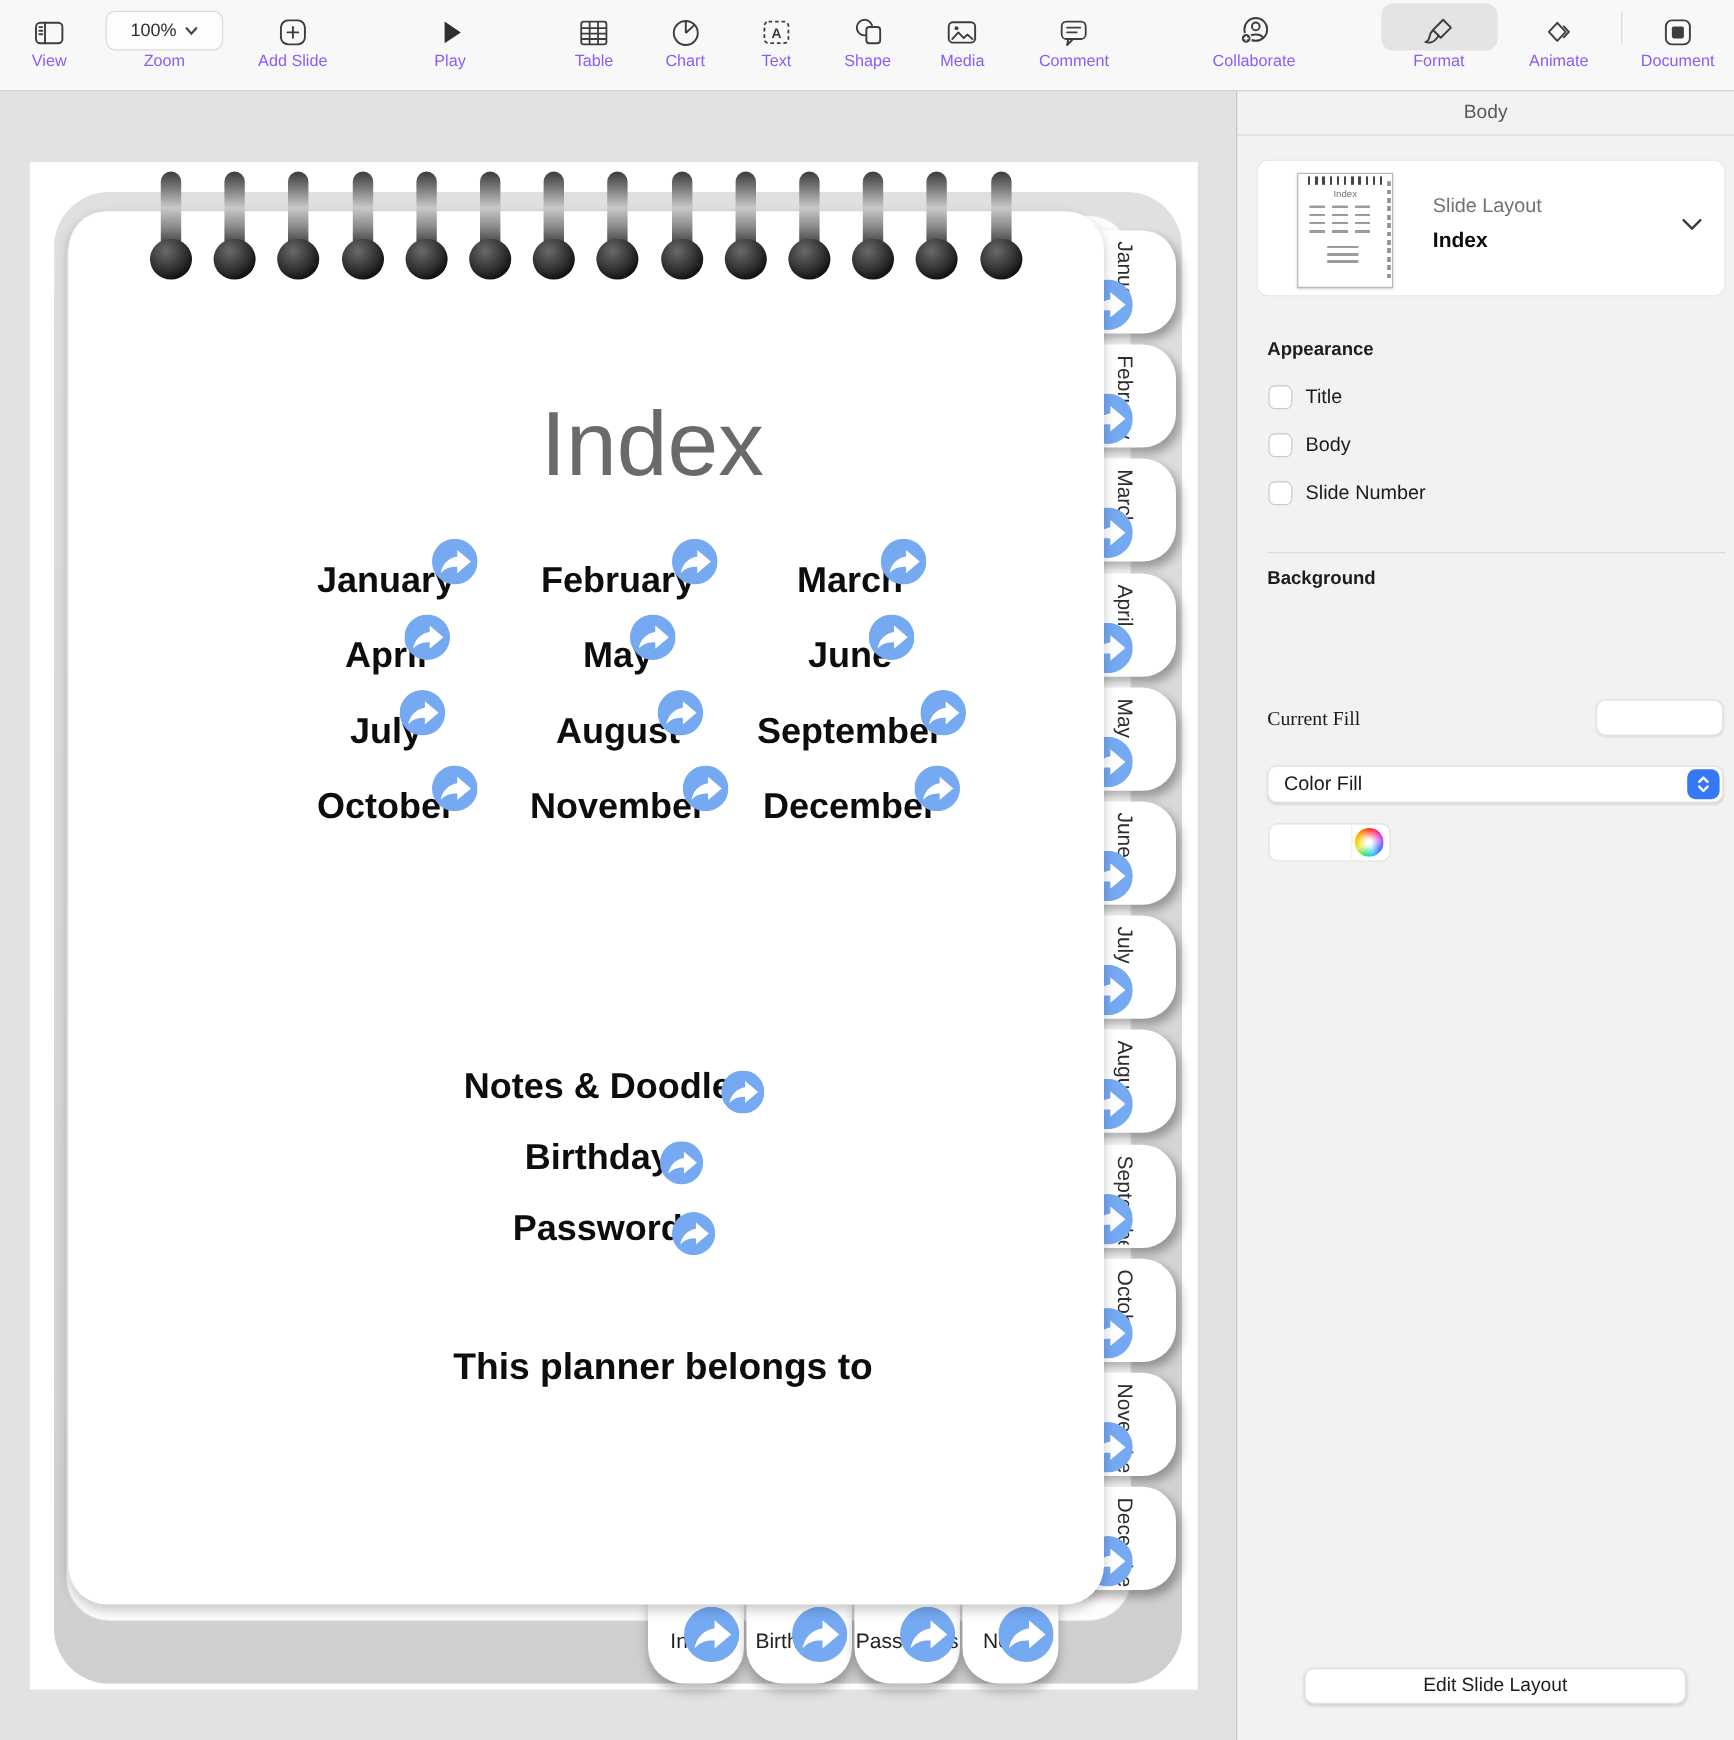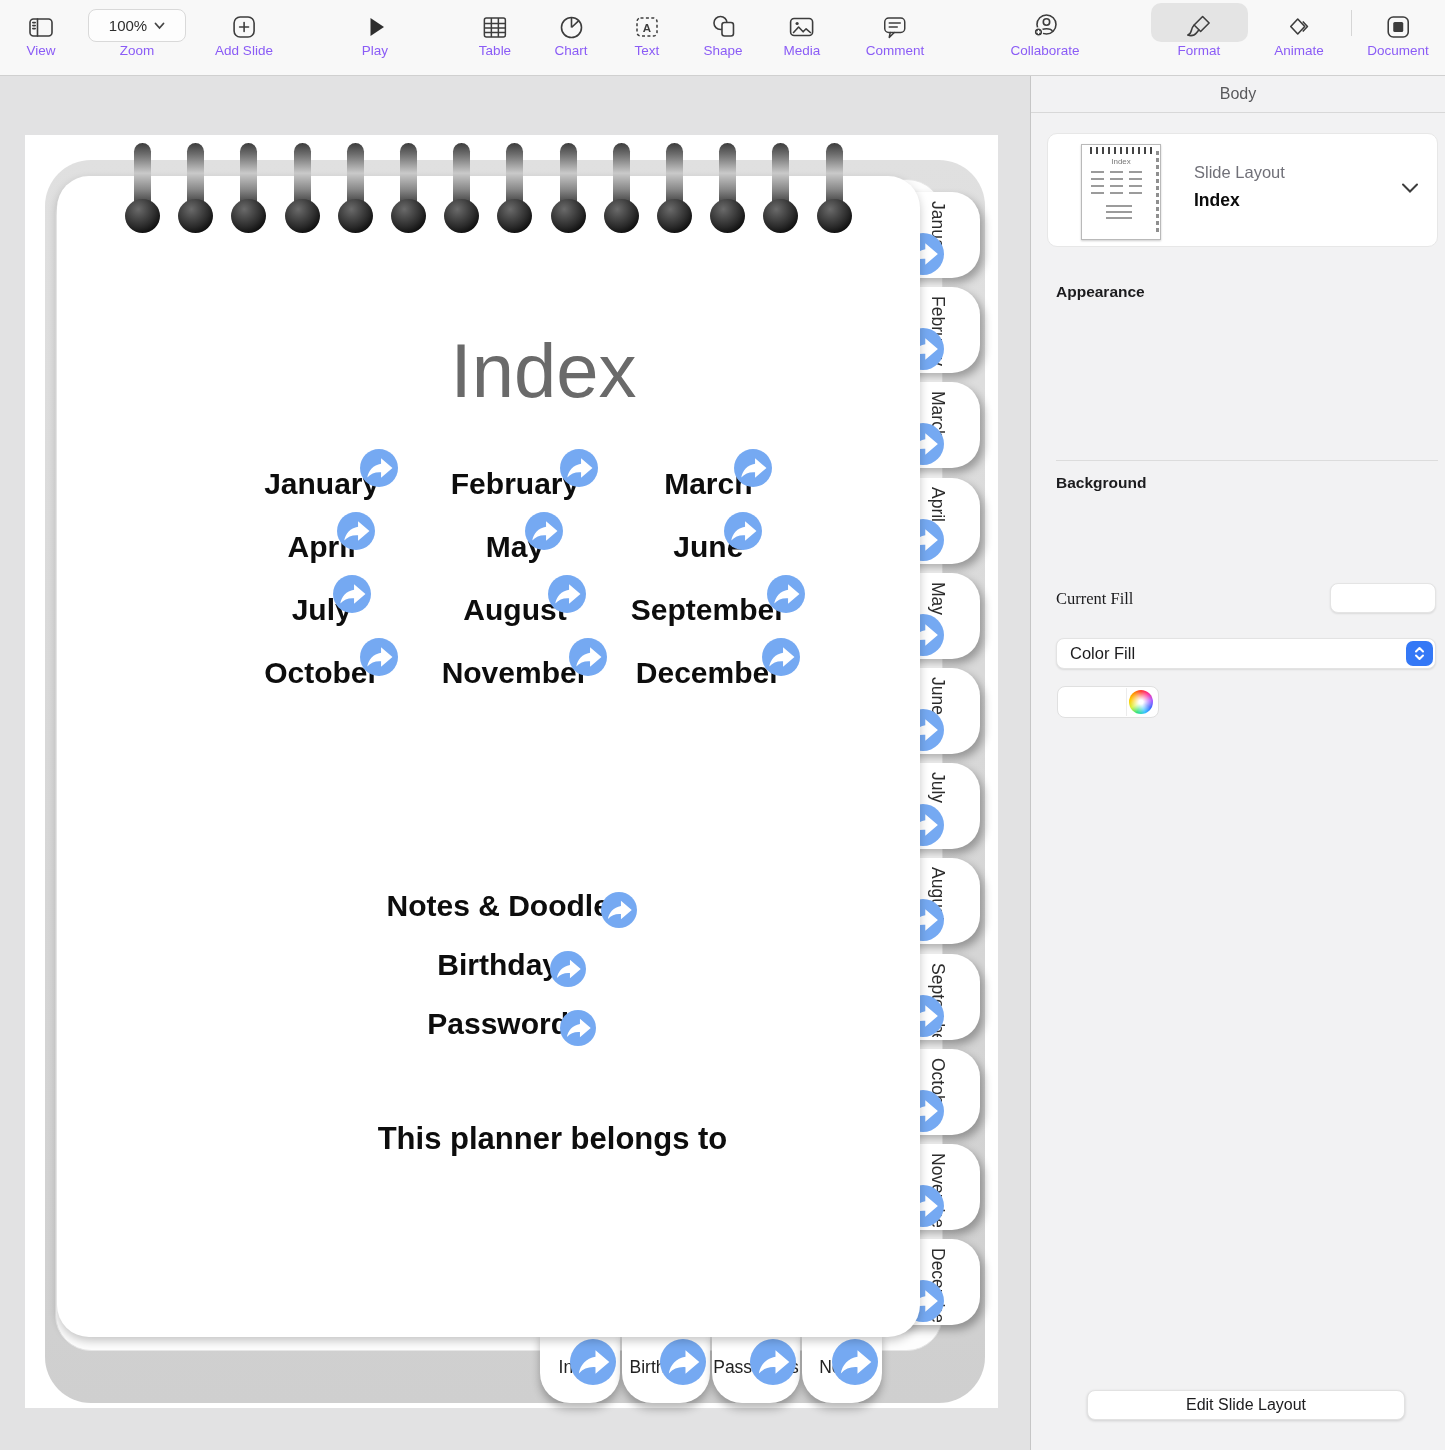--- a/index.html
+++ b/index.html
@@ -592,20 +592,34 @@
     <div class="layout-label">Slide Layout</div>
     <div class="layout-value">Index</div>
     <div class="layout-chevron">
       <svg width="18" height="12" viewBox="0 0 18 12" fill="none" stroke="#3c3c3c" stroke-width="2" stroke-linecap="round">
           <path d="M2 2.5 L9 9.5 L16 2.5"></path>
         </svg>
     </div>
   </div>
 
   <div class="sb-h" style="top:207px">Appearance</div>
+  <div class="appearance-options">
+      <div class="cb-row">
+        <span class="cbx"></span>
+                   <span class="cbl">Title</span>
+      </div>
+      <div class="cb-row">
+        <span class="cbx"></span>
+                   <span class="cbl">Body</span>
+      </div>
+      <div class="cb-row">
+        <span class="cbx"></span>
+                   <span class="cbl">Slide Number</span>
+      </div>
+    </div>
   <div class="sb-divider"></div>
 
   <div class="sb-h" style="top:398px">Background</div>
 
   <div class="current-fill-label">Current Fill</div>
   <div class="fill-swatch"></div>
 
   <div class="fill-select">
     <span class="fs-label">Color Fill</span>
     <span class="stepper">

